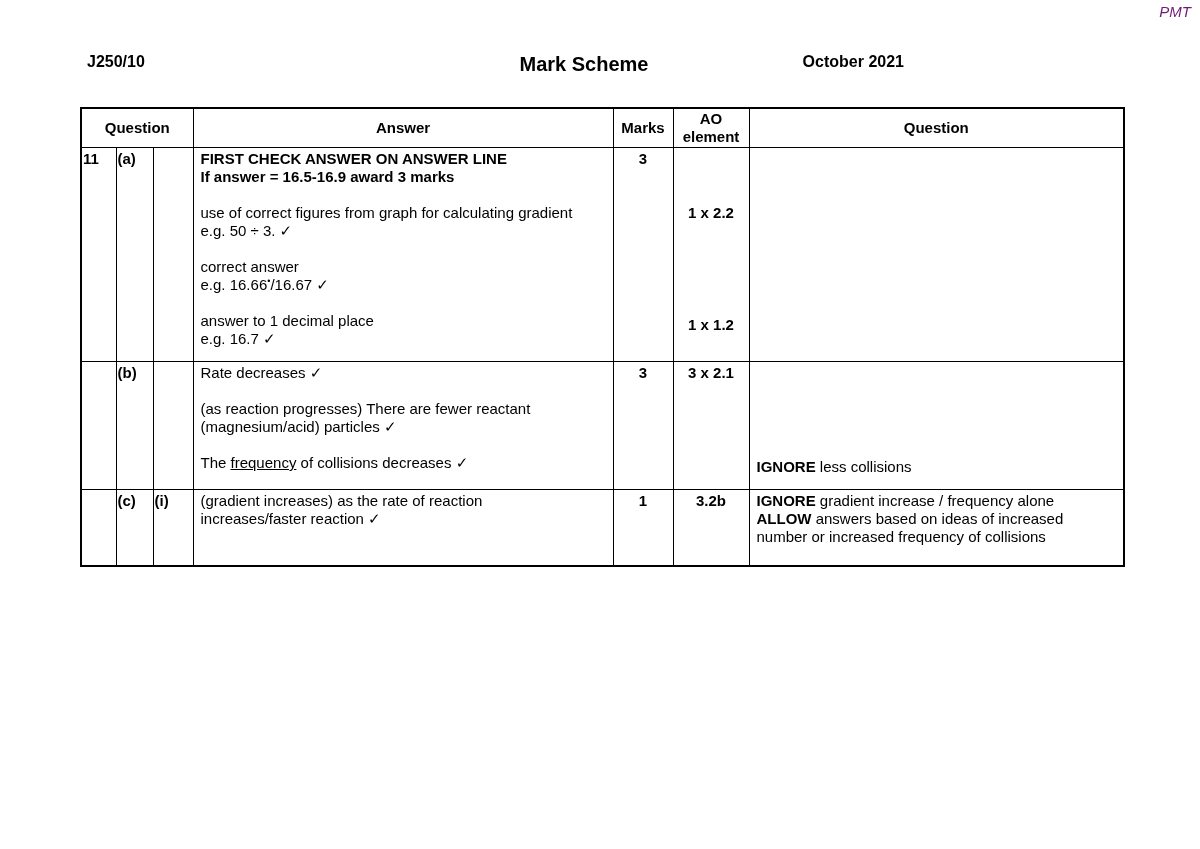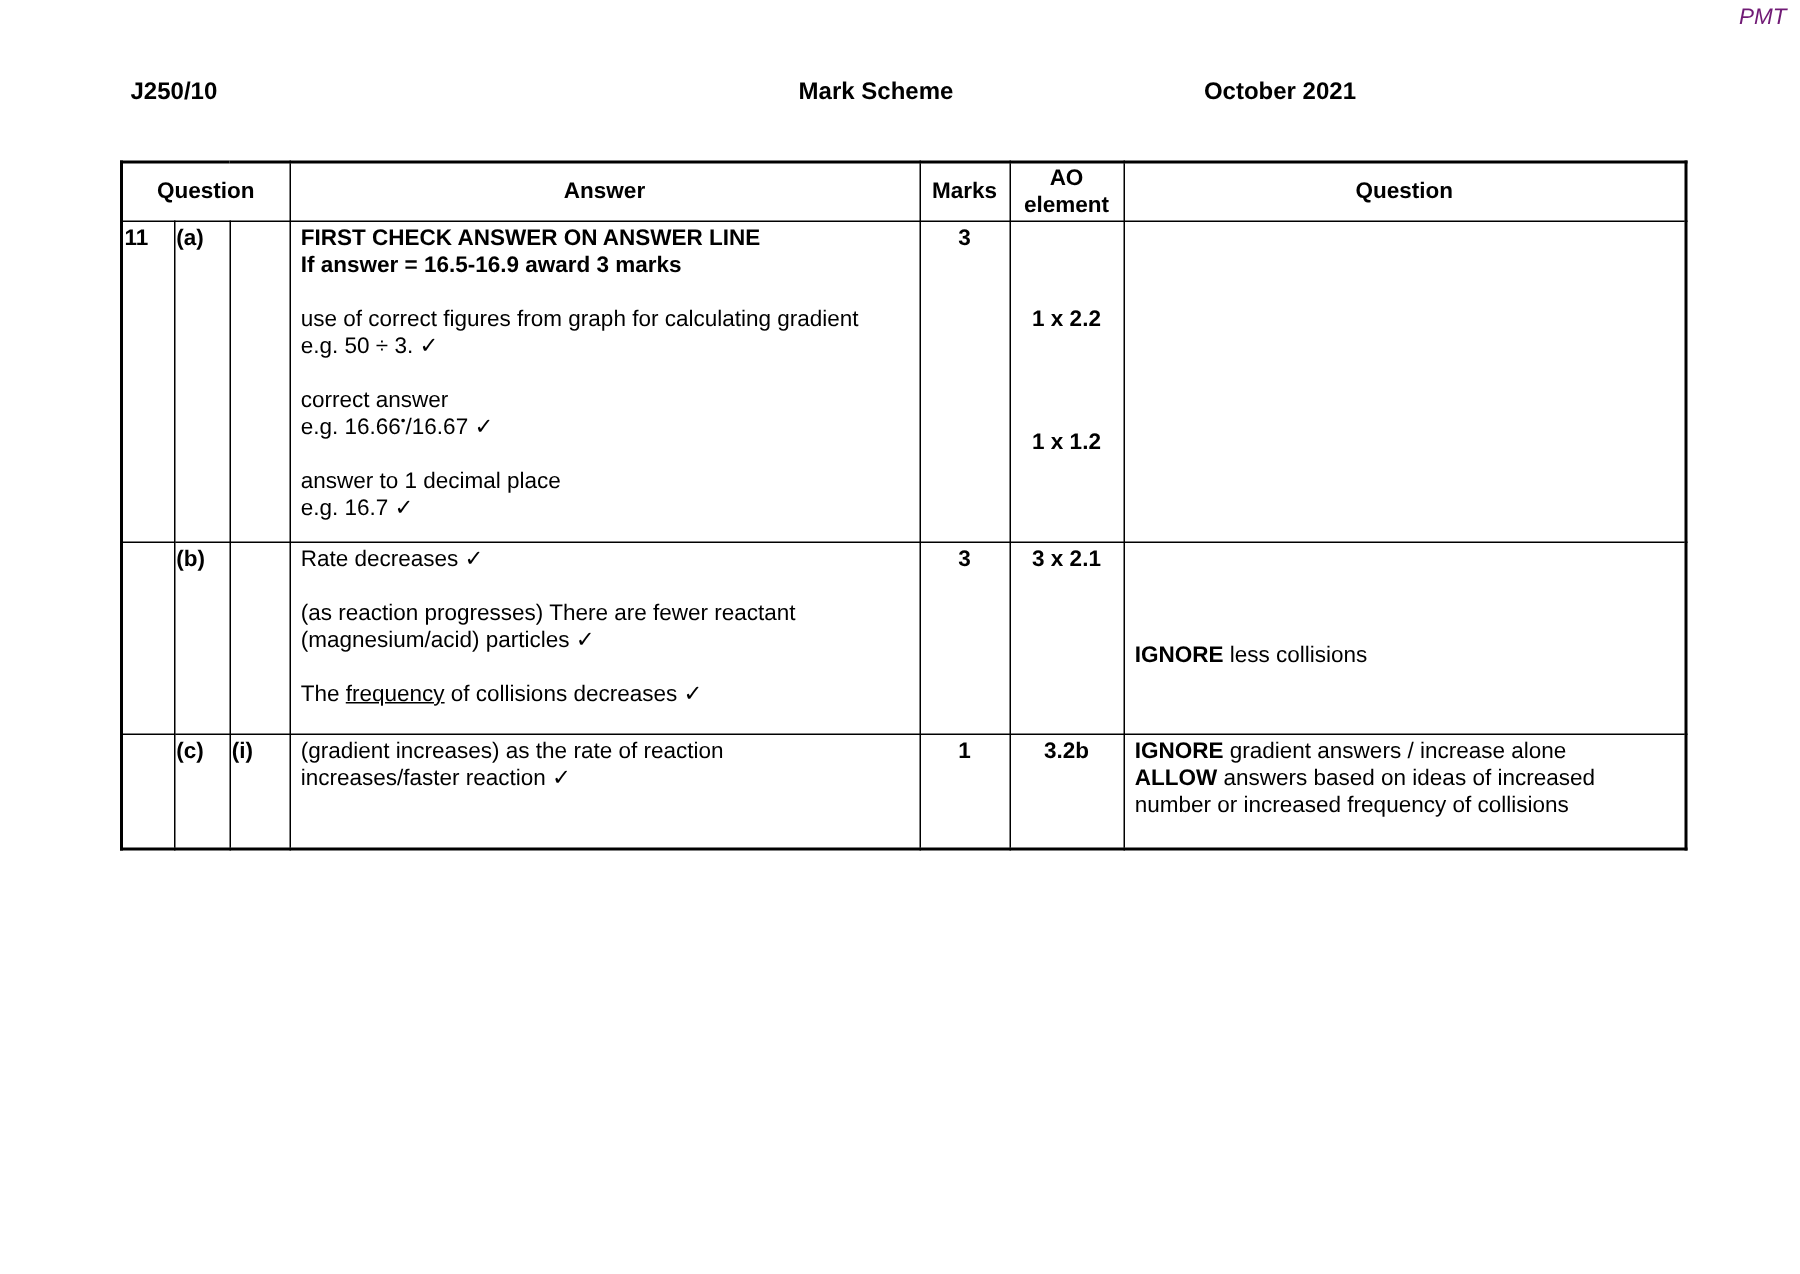--- a/index.html
+++ b/index.html
@@ -7,21 +7,21 @@
   body {
     width: 1200px; height: 849px; position: relative;
     font-family: "Liberation Sans", sans-serif; color: #000;
   }
   .watermark {
     position: absolute; top: 3px; right: 9px;
     font-style: italic; font-size: 15px; color: #701a75;
   }
   .doc-header { position: absolute; top: 53px; left: 0; width: 1024px; height: 20px; }
   .doc-code   { position: absolute; left: 87px;  font-weight: bold; font-size: 16px; }
-  .doc-title  { position: absolute; left: 584px; transform: translateX(-50%); font-weight: bold; font-size: 16px; }
+  .doc-title  { position: absolute; left: 584px; transform: translateX(-50%); font-weight: bold; font-size: 20px; }
   .doc-date   { position: absolute; right: 120px; font-weight: bold; font-size: 16px; }
 
   table.ms {
     position: absolute; left: 80px; top: 107px;
     border-collapse: collapse; table-layout: fixed;
     border: 2px solid #000;
   }
   table.ms th, table.ms td {
     border: 1px solid #000;
     font-size: 15px; line-height: 18px;
@@ -34,21 +34,21 @@
   }
   td.qc  { text-align: left; font-weight: bold; padding: 2px 1px; }
   td.ans { padding: 2px 7px; }
   td.num { text-align: center; font-weight: bold; padding: 2px 1px; }
   td.gd  { padding: 2px 7px; }
   .ln  { min-height: 18px; }
   .gap { height: 18px; }
   .b { font-weight: bold; }
   .u { text-decoration: underline; }
   .mt3 { margin-top: 54px; }  
-  .mt5 { margin-top: 64px; }  
+  .mt5 { margin-top: 94px; }  
   sup.dot { font-size: 9px; vertical-align: super; line-height: 0; }
   sup.s3  { font-size: 10px; vertical-align: super; line-height: 0; }
 </style>
 </head>
 <body>
 
 <div class="watermark">PMT</div>
 
 <div class="doc-header">
   <span class="doc-code">J250/10</span>
@@ -128,20 +128,20 @@
     <td class="qc">(i)</td>
     <td class="ans">
       <div class="ln">(gradient increases) as the rate of reaction</div>
       <div class="ln">increases/faster reaction ✓</div>
     </td>
     <td class="num">1</td>
     <td class="num">
       <div class="ln">3.2b</div>
     </td>
     <td class="gd">
-      <div class="ln"><span class="b">IGNORE</span><span> gradient answers / increase alone</span></div>
+      <div class="ln"><span class="b">IGNORE</span><span> gradient increase / frequency alone</span></div>
       <div class="ln"><span class="b">ALLOW</span><span> answers based on ideas of increased</span></div>
       <div class="ln">number or increased frequency of collisions</div>
     </td>
   </tr>
 
 </tbody>
   </table>
 
 </body></html>

